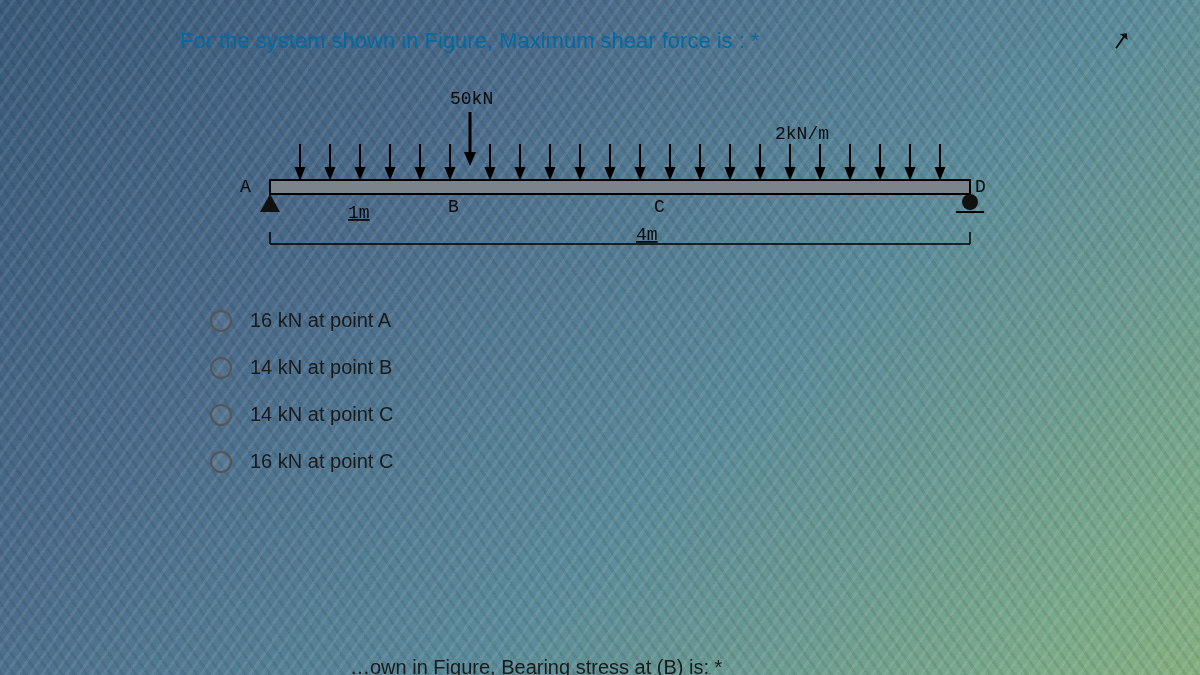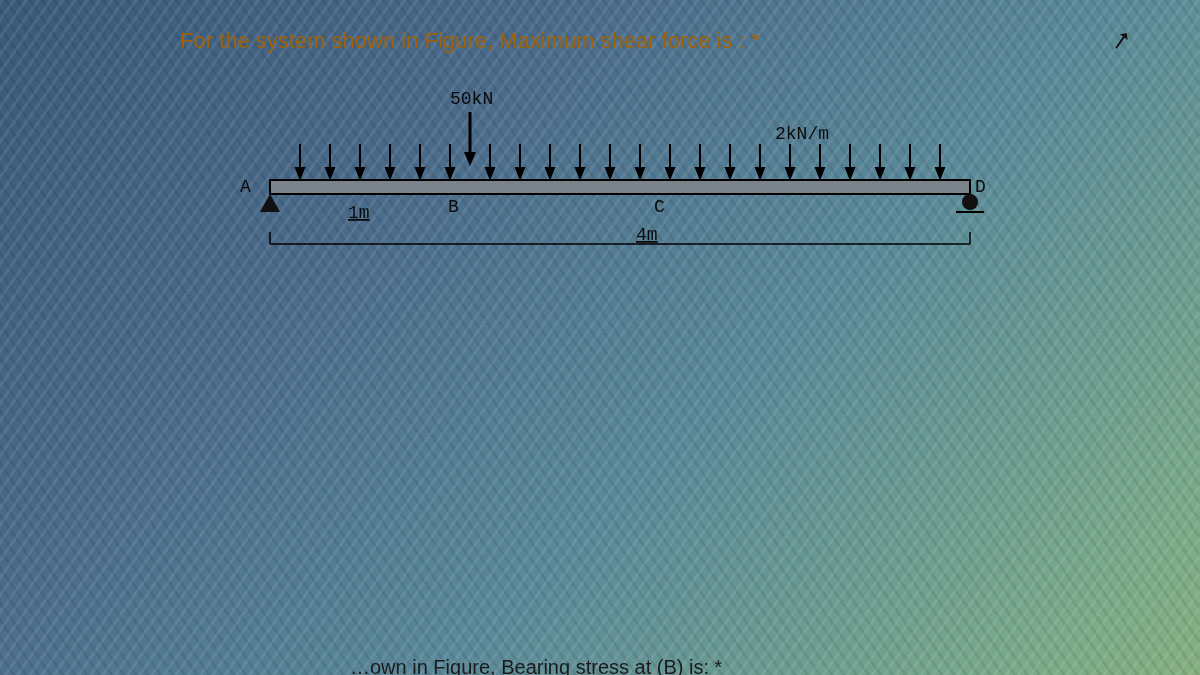--- a/index.html
+++ b/index.html
@@ -17,21 +17,21 @@
     background: repeating-linear-gradient(125deg, rgba(255,255,255,0.08) 0 3px, transparent 3px 10px),
                 repeating-linear-gradient(55deg, rgba(0,0,0,0.08) 0 3px, transparent 3px 10px);
     pointer-events: none;
   }
   .content {
     position: relative;
     padding: 28px 70px 20px 180px;
   }
   .question-title {
     font-size: 22px;
-    color: #a16207;
+    color: #0369a1;
     margin-bottom: 30px;
   }
   .figure-container {
     position: relative;
     width: 760px;
     height: 200px;
     margin: 0 0 25px 50px;
     font-family: Liberation Mono, monospace;
   }
   .cursor-icon {
@@ -202,16 +202,34 @@
 
       <text x="118" y="134" class="dim-label">1m</text>
 
       <line x1="40" y1="160" x2="40" y2="148" stroke="#000" stroke-width="1.5"></line>
       <line x1="740" y1="160" x2="740" y2="148" stroke="#000" stroke-width="1.5"></line>
       <line x1="40" y1="160" x2="740" y2="160" stroke="#000" stroke-width="1.5"></line>
       <text x="406" y="156" class="dim-label">4m</text>
     </svg>
   </div>
 
+  <div class="options">
+    <div class="option">
+      <span class="radio"></span>
+      <span class="option-label">16 kN at point A</span>
+    </div>
+    <div class="option">
+      <span class="radio"></span>
+      <span class="option-label">14 kN at point B</span>
+    </div>
+    <div class="option">
+      <span class="radio"></span>
+      <span class="option-label">14 kN at point C</span>
+    </div>
+    <div class="option">
+      <span class="radio"></span>
+      <span class="option-label">16 kN at point C</span>
+    </div>
+  </div>
 
 </div>
 
 <div class="next-q">…own in Figure, Bearing stress at (B) is: *</div>
 
 </body></html>

